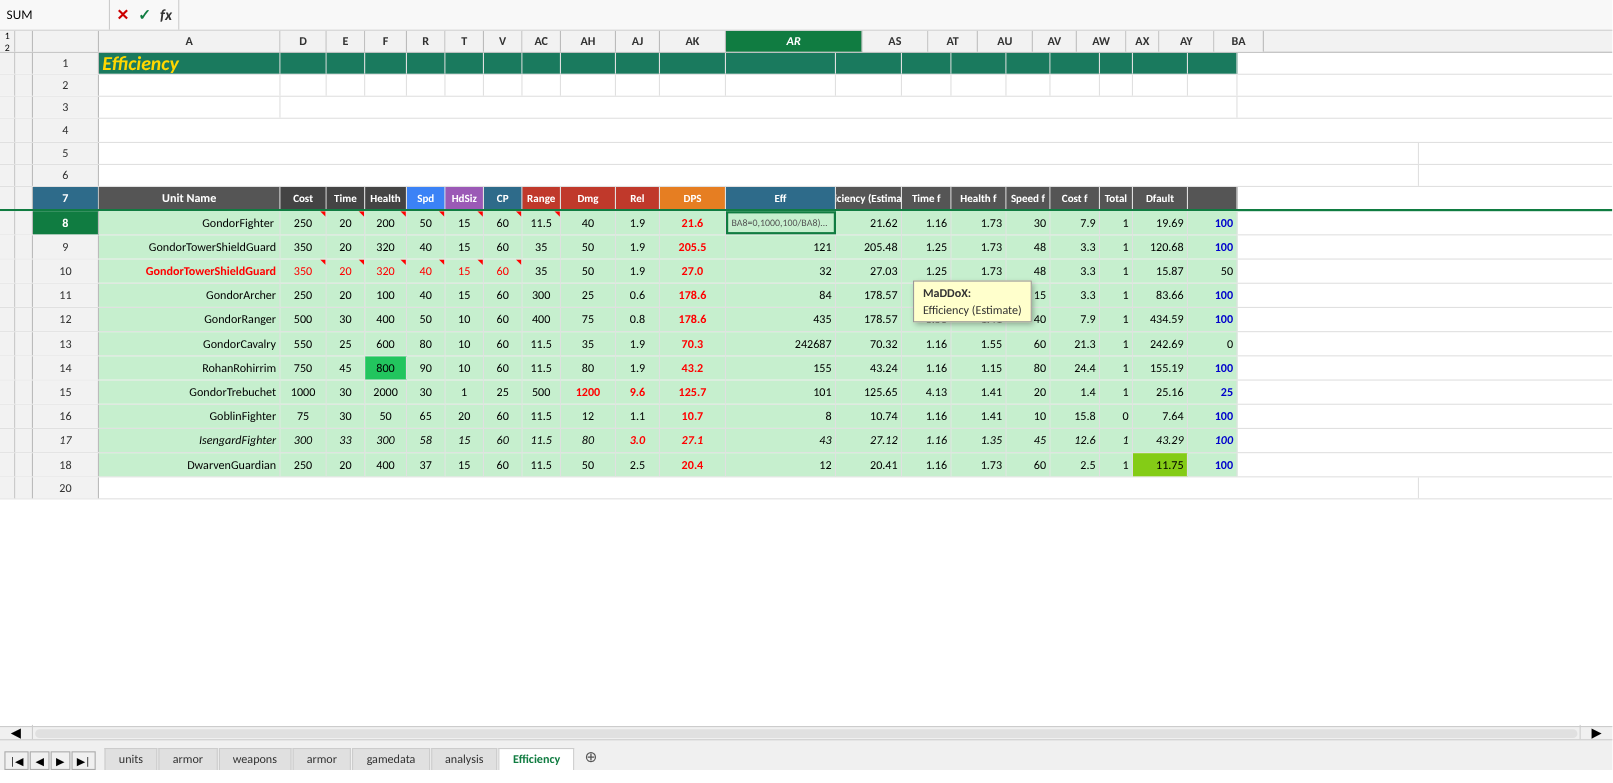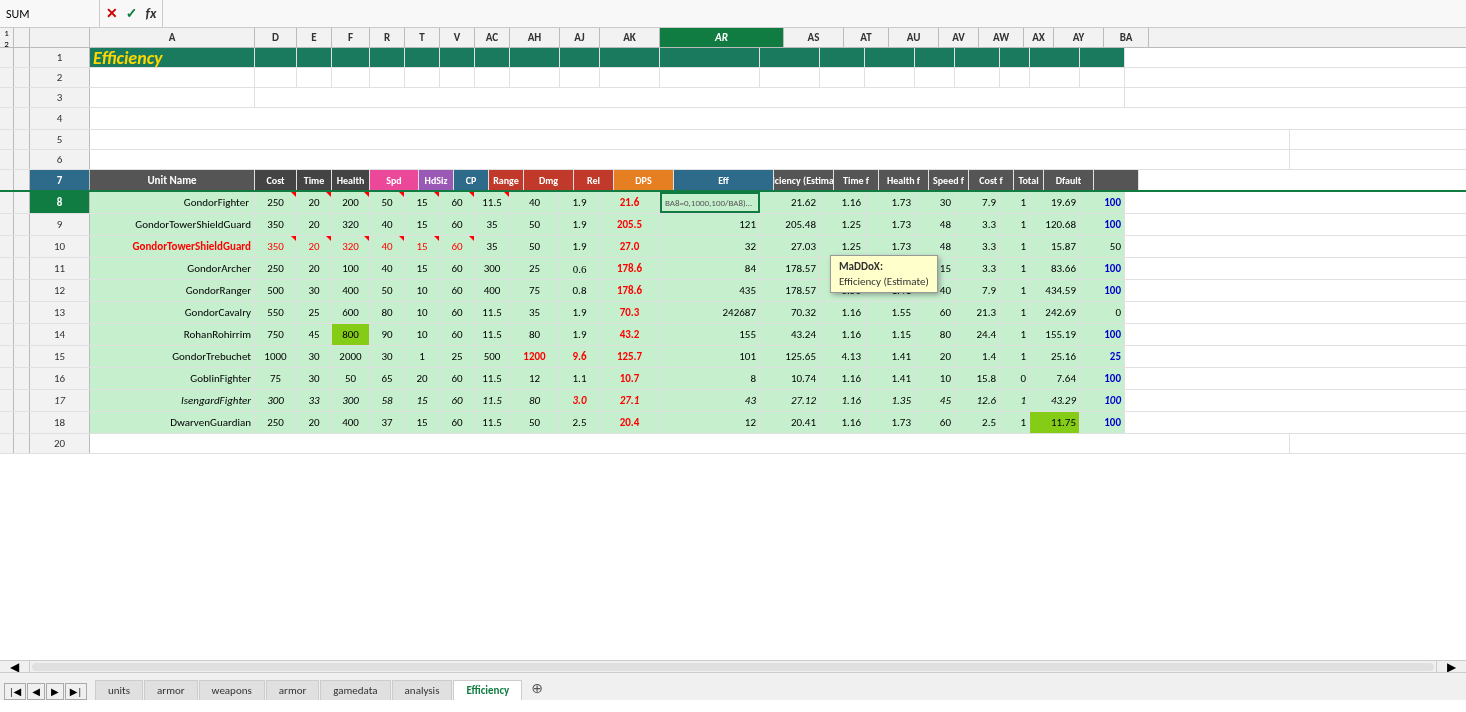--- a/index.html
+++ b/index.html
@@ -368,21 +368,21 @@
       <div class="data-row freeze-line" style="height:22px;">
         <div style="display:flex; flex-shrink:0;">
           <div style="width:14px; background:#f2f2f2; border-right:1px solid #bbb;"></div>
           <div style="width:16px; background:#f2f2f2; border-right:1px solid #bbb;"></div>
           <div class="row-num" style="background:#2e6b8a; color:white; font-weight:bold;">7</div>
         </div>
         <div class="cell bold center" style="width:165px; background:#555; color:white; font-weight:bold;">Unit Name</div>
         <div class="cell bold center" style="width:42px; background:#444; color:white; font-weight:bold; font-size:10px;">Cost</div>
         <div class="cell bold center" style="width:35px; background:#444; color:white; font-weight:bold; font-size:10px;">Time</div>
         <div class="cell bold center" style="width:38px; background:#444; color:white; font-weight:bold; font-size:10px;">Health</div>
-        <div class="cell bold center" style="width:49px; background:#ec4899; color:white; font-weight:bold; font-size:10px;">Spd</div>
+        <div class="cell bold center" style="width:35px; background:#3b82f6; color:white; font-weight:bold; font-size:10px;">Spd</div>
         <div class="cell bold center" style="width:35px; background:#9b59b6; color:white; font-weight:bold; font-size:10px;">HdSiz</div>
         <div class="cell bold center" style="width:35px; background:#2e6b8a; color:white; font-weight:bold; font-size:10px;">CP</div>
         <div class="cell bold center" style="width:35px; background:#c0392b; color:white; font-weight:bold; font-size:10px;">Range</div>
         <div class="cell bold center" style="width:50px; background:#c0392b; color:white; font-weight:bold; font-size:10px;">Dmg</div>
         <div class="cell bold center" style="width:40px; background:#c0392b; color:white; font-weight:bold; font-size:10px;">Rel</div>
         <div class="cell bold center" style="width:60px; background:#e67e22; color:white; font-weight:bold; font-size:10px;">DPS</div>
         <div class="cell bold center" style="width:100px; background:#2e6b8a; color:white; font-weight:bold; font-size:10px; position:relative;">Eff
           
         </div>
         <div class="cell bold center" style="width:60px; background:#555; color:white; font-weight:bold; font-size:10px;">Efficiency (Estimate)</div>
@@ -489,21 +489,21 @@
         </div>
         <div class="cell right" style="width:165px; background:#c6efce;">GondorArcher</div>
         <div class="cell center" style="width:42px; background:#c6efce;">250</div>
         <div class="cell center" style="width:35px; background:#c6efce;">20</div>
         <div class="cell center" style="width:38px; background:#c6efce;">100</div>
         <div class="cell center" style="width:35px; background:#c6efce;">40</div>
         <div class="cell center" style="width:35px; background:#c6efce;">15</div>
         <div class="cell center" style="width:35px; background:#c6efce;">60</div>
         <div class="cell center" style="width:35px; background:#c6efce;">300</div>
         <div class="cell center" style="width:50px; background:#c6efce;">25</div>
-        <div class="cell center" style="width:40px; background:#c6efce;font-family:Liberation Serif, serif;">0.6</div>
+        <div class="cell center" style="width:40px; background:#c6efce;">0.6</div>
         <div class="cell center bold" style="width:60px; background:#c6efce; color:red; font-weight:bold;">178.6</div>
         <div class="cell right" style="width:100px; background:#c6efce;">84</div>
         <div class="cell right" style="width:60px; background:#c6efce;">178.57</div>
         <div class="cell right" style="width:45px; background:#c6efce;">2.88</div>
         <div class="cell right" style="width:50px; background:#c6efce;">1.73</div>
         <div class="cell right" style="width:40px; background:#c6efce;">15</div>
         <div class="cell right" style="width:45px; background:#c6efce;">3.3</div>
         <div class="cell right" style="width:30px; background:#c6efce;">1</div>
         <div class="cell right" style="width:50px; background:#c6efce;">83.66</div>
         <div class="cell right bold" style="width:45px; background:#c6efce; color:#0000cc; font-weight:bold;">100</div>
@@ -567,21 +567,21 @@
 
       <div class="data-row" style="height:22px;">
         <div style="display:flex; flex-shrink:0;">
           <div style="width:14px; background:#f2f2f2; border-right:1px solid #bbb;"></div>
           <div style="width:16px; background:#f2f2f2; border-right:1px solid #bbb;"></div>
           <div class="row-num">14</div>
         </div>
         <div class="cell right" style="width:165px; background:#c6efce;">RohanRohirrim</div>
         <div class="cell center" style="width:42px; background:#c6efce;">750</div>
         <div class="cell center" style="width:35px; background:#c6efce;">45</div>
-        <div class="cell center" style="width:38px; background:#84cc16;">800</div>
+        <div class="cell center" style="width:38px; background:#22c55e;">800</div>
         <div class="cell center" style="width:35px; background:#c6efce;">90</div>
         <div class="cell center" style="width:35px; background:#c6efce;">10</div>
         <div class="cell center" style="width:35px; background:#c6efce;">60</div>
         <div class="cell center" style="width:35px; background:#c6efce;">11.5</div>
         <div class="cell center" style="width:50px; background:#c6efce;">80</div>
         <div class="cell center" style="width:40px; background:#c6efce;">1.9</div>
         <div class="cell center bold" style="width:60px; background:#c6efce; color:red; font-weight:bold;">43.2</div>
         <div class="cell right" style="width:100px; background:#c6efce;">155</div>
         <div class="cell right" style="width:60px; background:#c6efce;">43.24</div>
         <div class="cell right" style="width:45px; background:#c6efce;">1.16</div>

